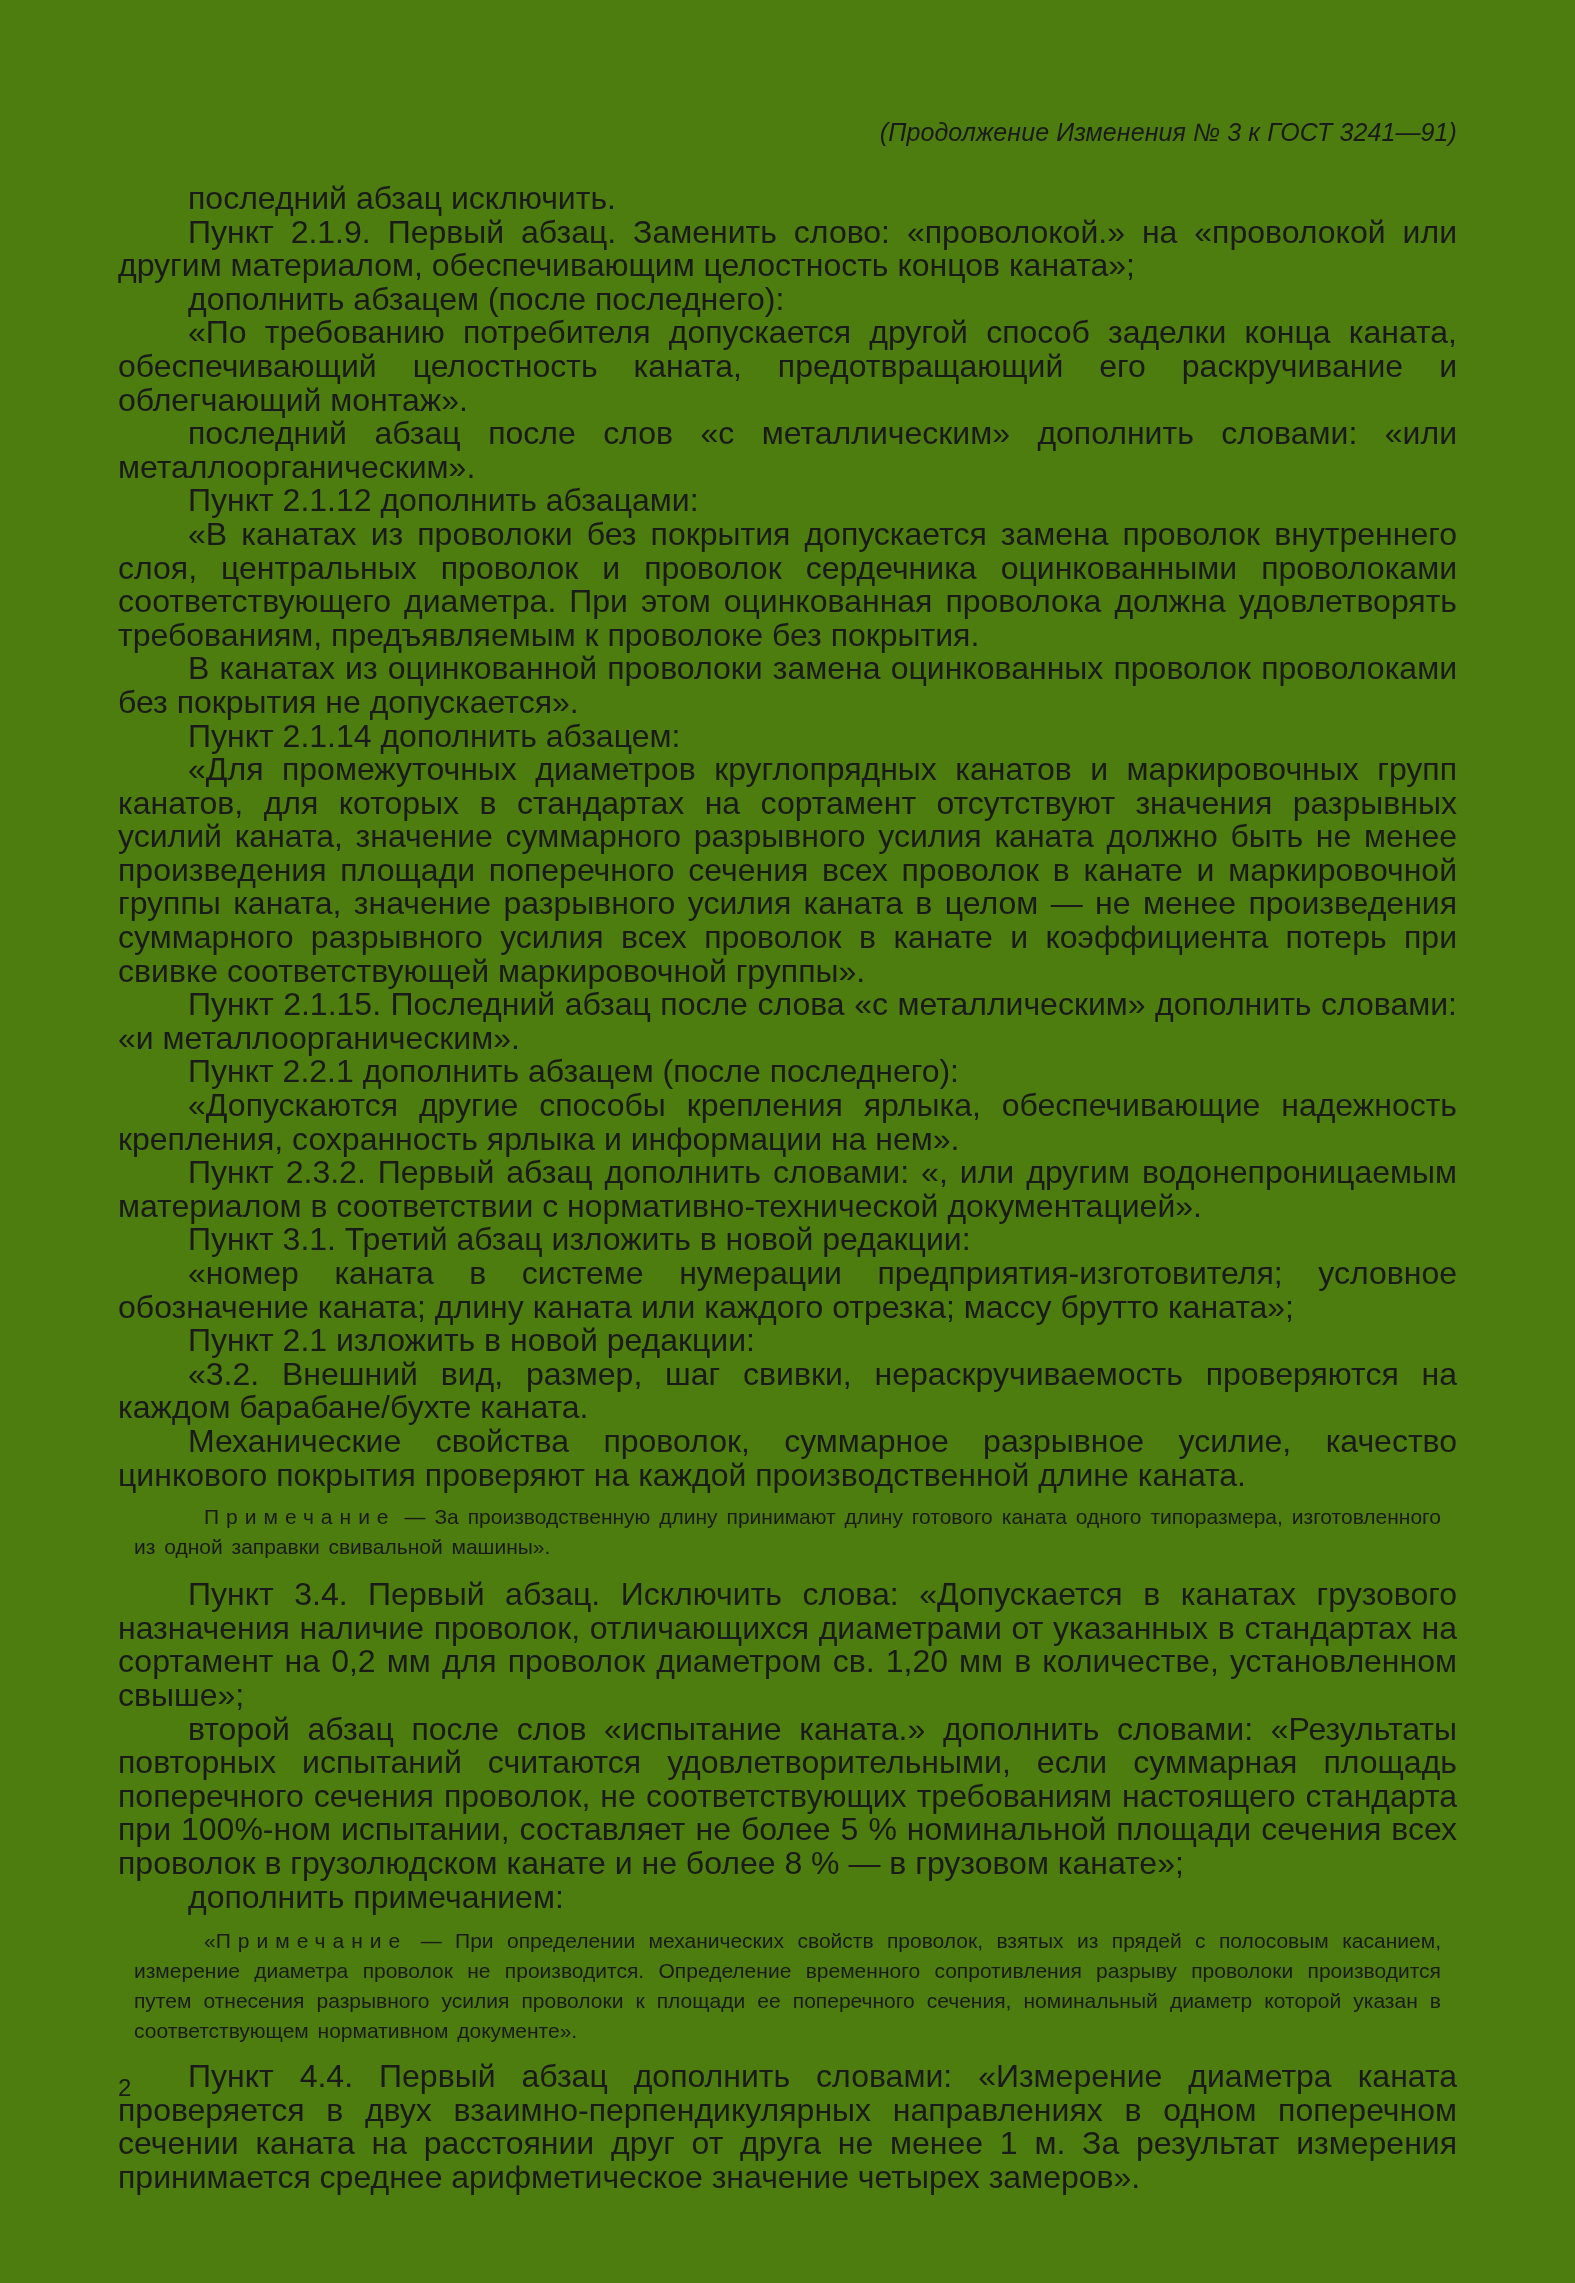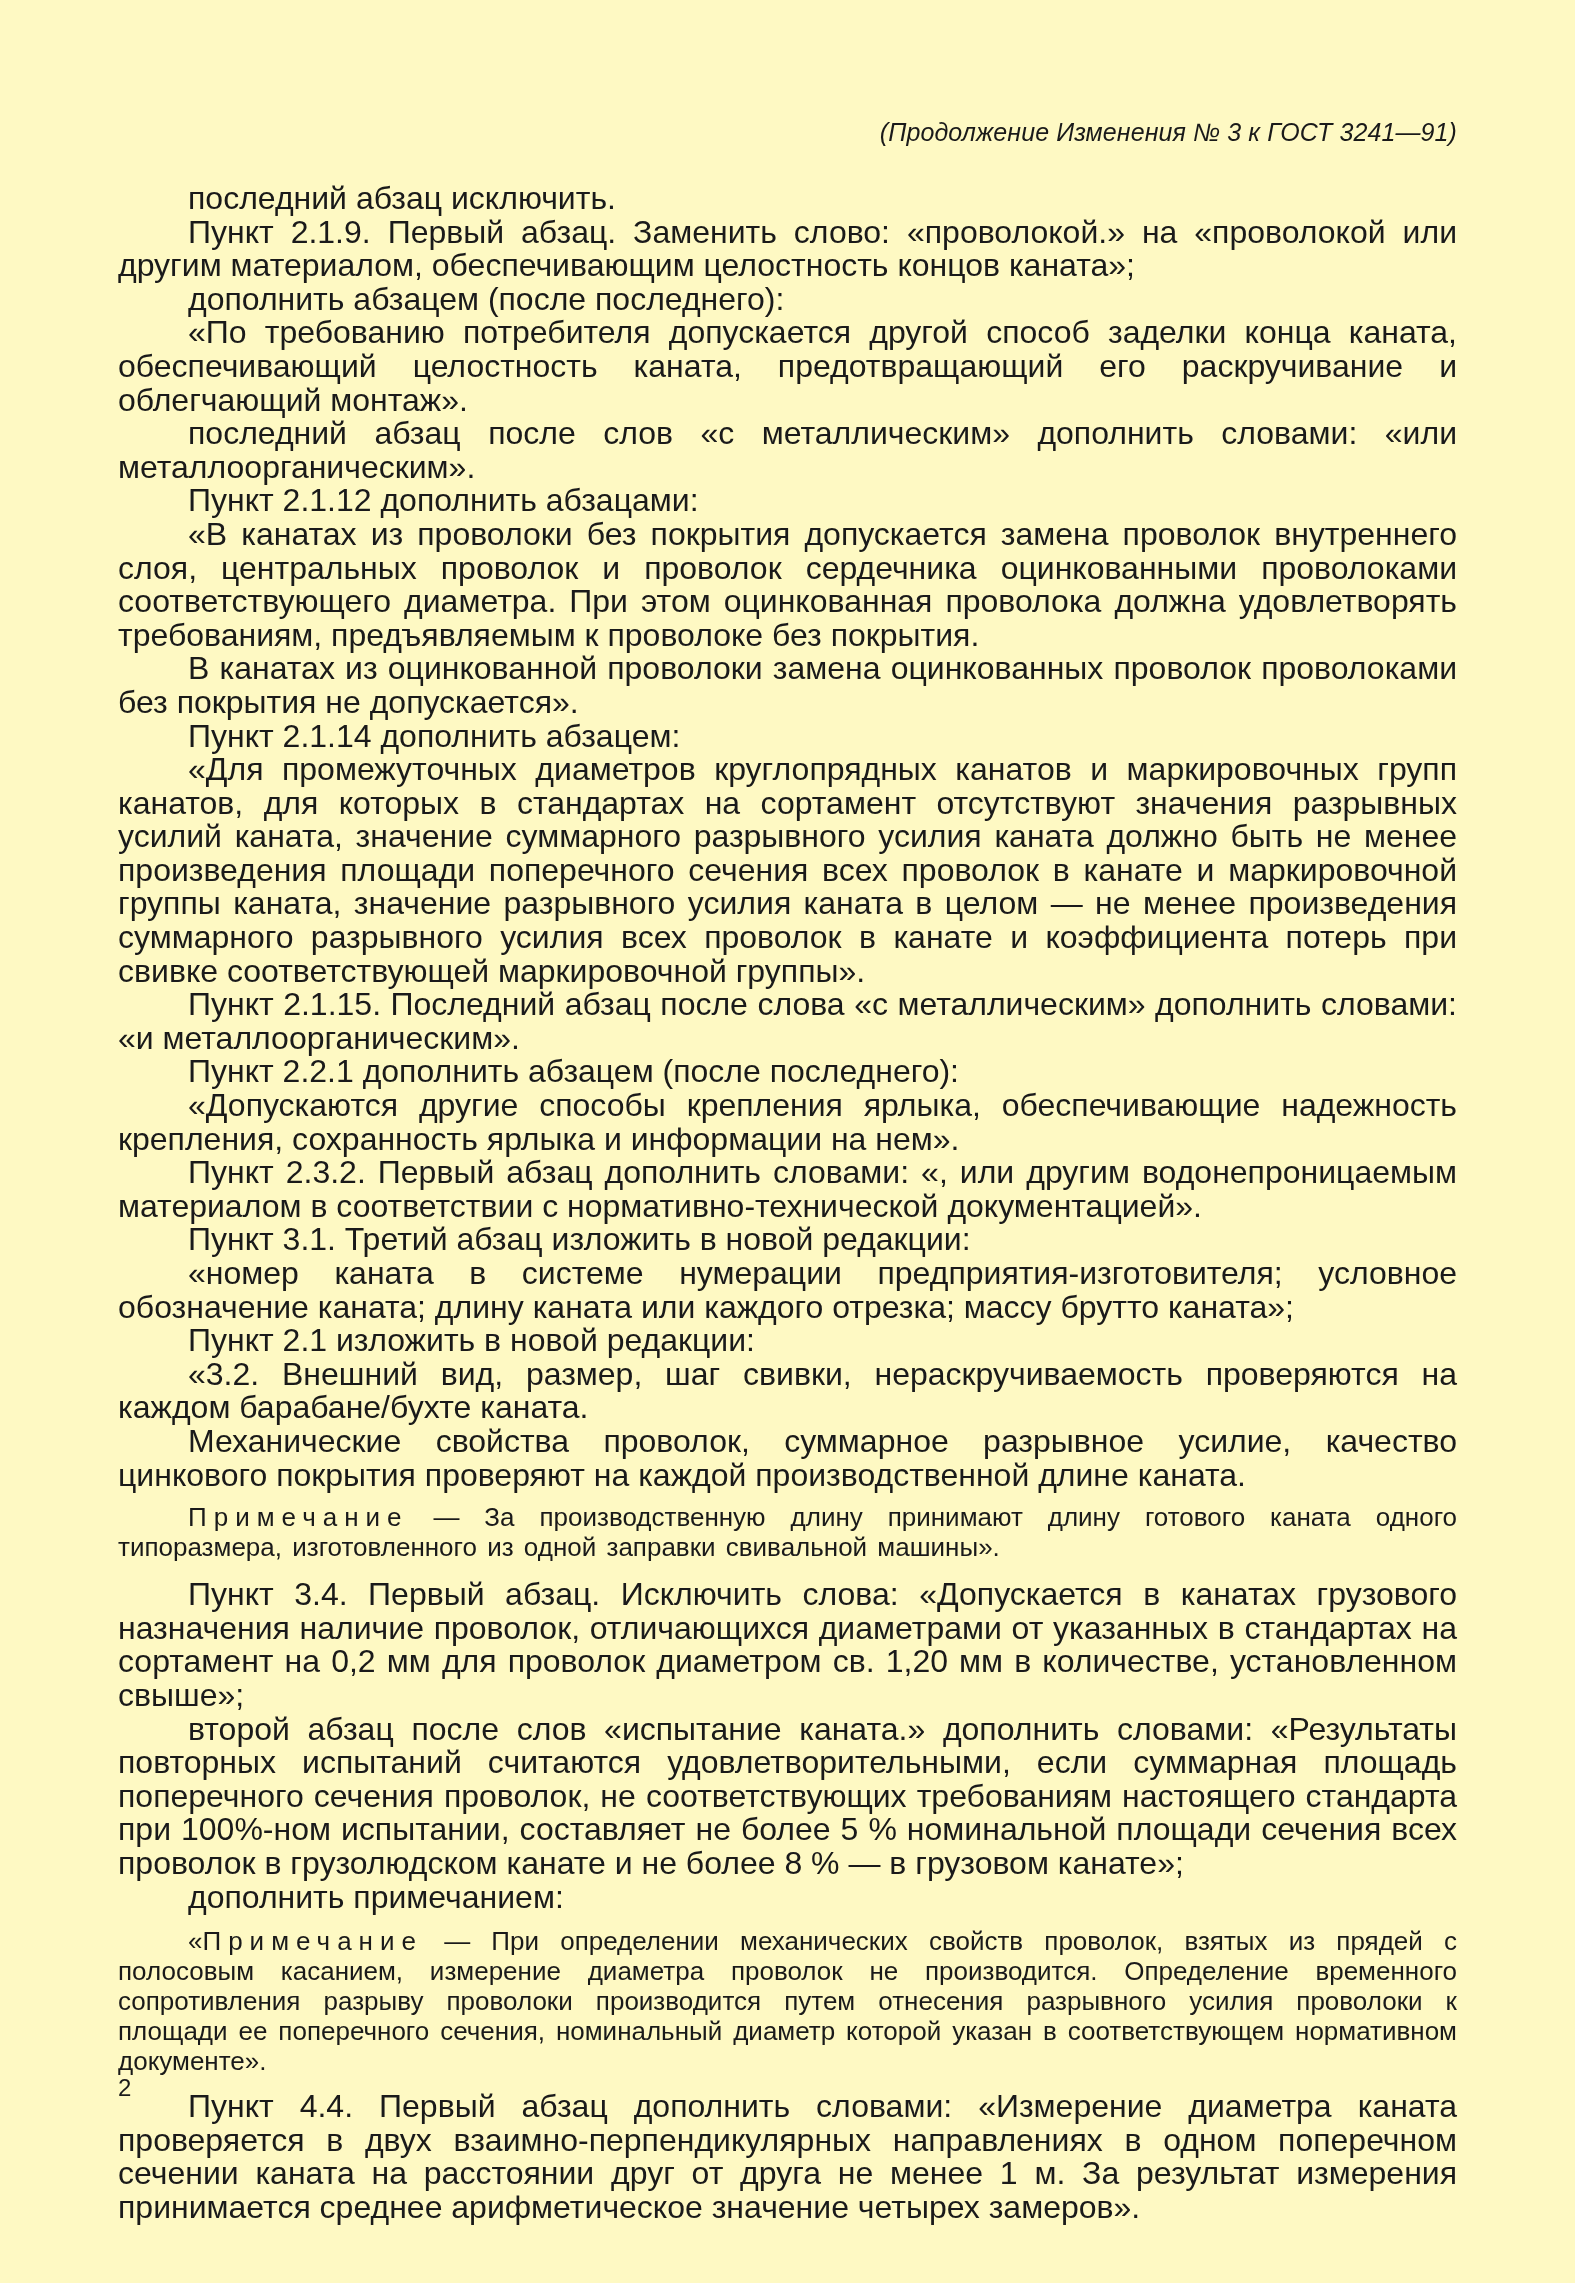--- a/index.html
+++ b/index.html
@@ -1,36 +1,36 @@
 <!DOCTYPE html>
 <html><head>
 <meta charset="utf-8">
 <style>
   html, body { margin: 0; padding: 0; background: #ffffff; }
   body { width: 1575px; height: 2283px; position: relative; overflow: hidden; }
   .page {
     position: absolute; left: 0; top: 0; width: 1575px; height: 2283px;
-    background: #fef9c3; color: #1a1a1a;
+    background: #4d7c0f; color: #1a1a1a;
     font-family: "Liberation Sans", sans-serif;
   }
   .running-head {
     position: absolute; right: 118px; top: 118px;
     font-style: italic; font-size: 25px; color: #1a1a1a;
     letter-spacing: 0.1px;
   }
   .body {
     position: absolute; left: 118px; top: 182px; width: 1339px;
   }
   .p {
     margin: 0; font-size: 32px; line-height: 33.6px;
     text-align: justify; text-indent: 70px;
     hyphens: manual;
   }
   .note {
-    margin: 0; font-size: 26px; line-height: 30px;
+    margin: 16px; font-size: 21px; line-height: 30px;
     text-align: justify; text-indent: 70px; word-spacing: 3px;
   }
   .note.first { margin-top: 10px; margin-bottom: 16px; }
   .note.second { margin-top: 12px; margin-bottom: 14px; }
   .spaced { letter-spacing: 7px; }
   .page-number {
     position: absolute; left: 118px; top: 2074px; font-size: 24px; color: #1a1a1a;
   }
 </style>
 </head>

